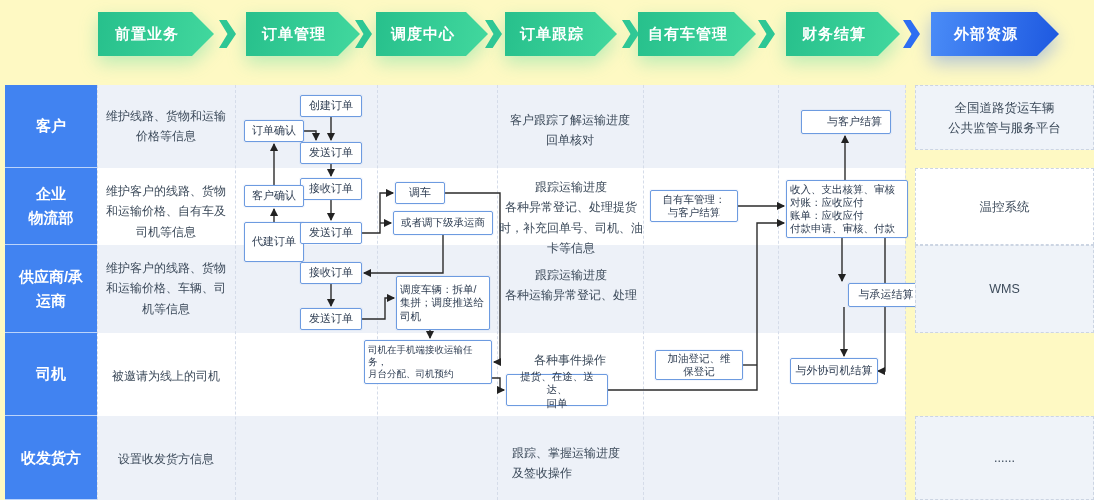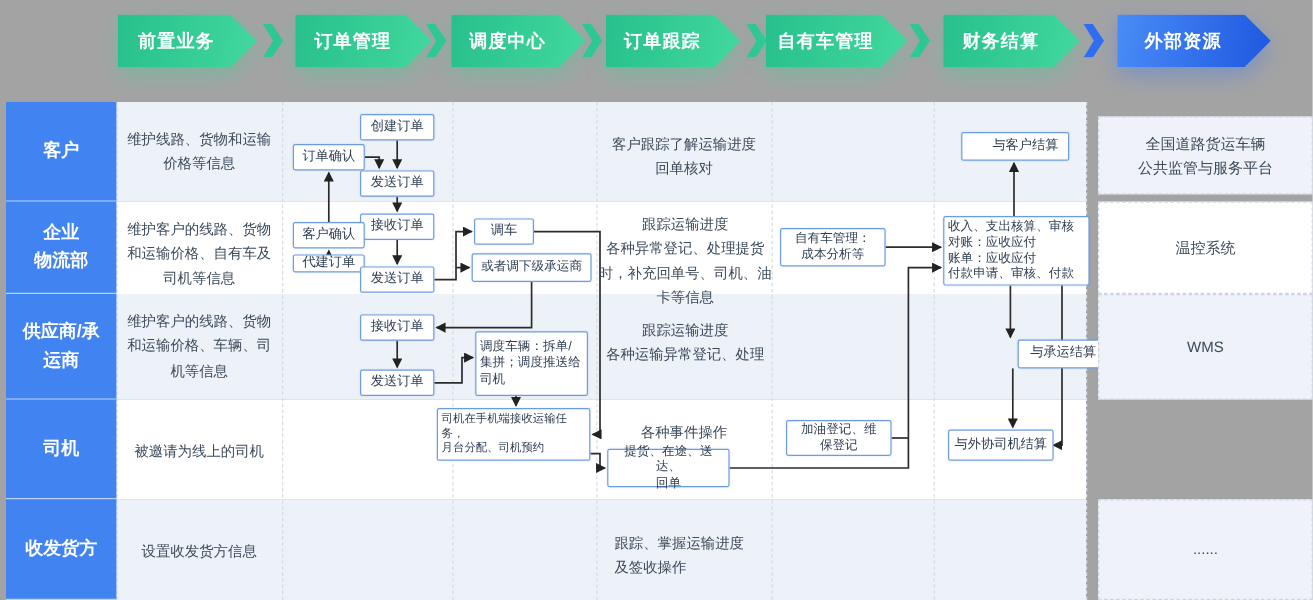--- a/index.html
+++ b/index.html
@@ -1,16 +1,16 @@
 <!DOCTYPE html>
 <html><head>
 <meta charset="utf-8">
 <style>
   html,body{margin:0;padding:0;background:#fff;}
-  .screen{position:relative;width:1094px;height:500px;background:#a3a3a3;overflow:hidden;
+  .screen{position:relative;width:1094px;height:500px;background:#fef9c3;overflow:hidden;
           font-family:"Liberation Sans","DejaVu Sans",sans-serif;}
   
   .step{position:absolute;top:12px;height:44px;display:flex;align-items:center;justify-content:center;
         color:#fff;font-size:15px;font-weight:bold;letter-spacing:1px;padding-right:18px;box-sizing:border-box;
         clip-path:polygon(0 0,calc(100% - 22px) 0,100% 50%,calc(100% - 22px) 100%,0 100%);}
   .step.green{background:linear-gradient(100deg,#27c08c,#42d89e);}
   .step.blue{background:linear-gradient(100deg,#4a8cf7,#1d58e0);}
   .stepwrap{position:absolute;top:0;height:70px;filter:drop-shadow(0 7px 9px rgba(62,213,156,.35));}
   .stepwrap.blue{filter:drop-shadow(0 7px 9px rgba(64,120,240,.4));}
   .chev{position:absolute;top:20px;width:17px;height:28px;
@@ -143,46 +143,46 @@
 各种运输异常登记、处理</div>
   <div class="desc" style="left:500px;top:350px;width:140px;">各种事件操作</div>
   <div class="desc left" style="left:512px;top:443px;width:130px;">跟踪、掌握运输进度
 及签收操作</div>
 
   <div class="fbox" style="left:300px;top:95px;width:62px;height:22px;">创建订单</div>
   <div class="fbox" style="left:244px;top:120px;width:60px;height:22px;">订单确认</div>
   <div class="fbox" style="left:300px;top:142px;width:62px;height:22px;">发送订单</div>
   <div class="fbox" style="left:300px;top:178px;width:62px;height:22px;">接收订单</div>
   <div class="fbox" style="left:244px;top:185px;width:60px;height:22px;">客户确认</div>
-  <div class="fbox" style="left:244px;top:212px;width:60px;height:15px;">代建订单</div>
+  <div class="fbox" style="left:244px;top:222px;width:60px;height:40px;">代建订单</div>
   <div class="fbox" style="left:300px;top:222px;width:62px;height:22px;">发送订单</div>
   <div class="fbox" style="left:395px;top:182px;width:50px;height:22px;">调车</div>
   <div class="fbox small" style="left:393px;top:211px;width:100px;height:24px;">或者调下级承运商</div>
   <div class="fbox" style="left:300px;top:262px;width:62px;height:22px;">接收订单</div>
   <div class="fbox" style="left:300px;top:308px;width:62px;height:22px;">发送订单</div>
   <div class="fbox small left" style="left:396px;top:276px;width:94px;height:54px;">调度车辆：拆单/
 集拼；调度推送给
 司机</div>
   <div class="fbox small left" style="left:364px;top:340px;width:128px;height:44px;font-size:9.5px;">司机在手机端接收运输任务，
 月台分配、司机预约</div>
   <div class="fbox small" style="left:506px;top:374px;width:102px;height:32px;">提货、在途、送达、
 回单</div>
   <div class="fbox small" style="left:650px;top:190px;width:88px;height:32px;">自有车管理：
-成本分析等</div>
+与客户结算</div>
   <div class="fbox small" style="left:655px;top:350px;width:88px;height:30px;">加油登记、维
 保登记</div>
   <div class="fbox small left" style="left:786px;top:180px;width:122px;height:58px;">收入、支出核算、审核
 对账：应收应付
 账单：应收应付
 付款申请、审核、付款</div>
   <div class="fbox" style="left:801px;top:110px;width:90px;height:24px;padding-left:20px;">与客户结算</div>
   <div class="fbox" style="left:806px;top:283px;width:76px;height:24px;margin-left:42px;">与承运结算</div>
   <div class="fbox" style="left:790px;top:358px;width:88px;height:26px;">与外协司机结算</div>
 
   <div class="ext">
-    <div class="extrow light" style="top:12px;height:65px;">全国道路货运车辆
+    <div class="extrow light" style="top:0;height:65px;">全国道路货运车辆
 公共监管与服务平台</div>
     <div class="extrow white" style="top:83px;height:77px;">温控系统</div>
     <div class="extrow light" style="top:160px;height:88px;">WMS</div>
     <div class="extrow light" style="top:331px;height:84px;">......</div>
   </div>
 
 </div>
 
 </body></html>

